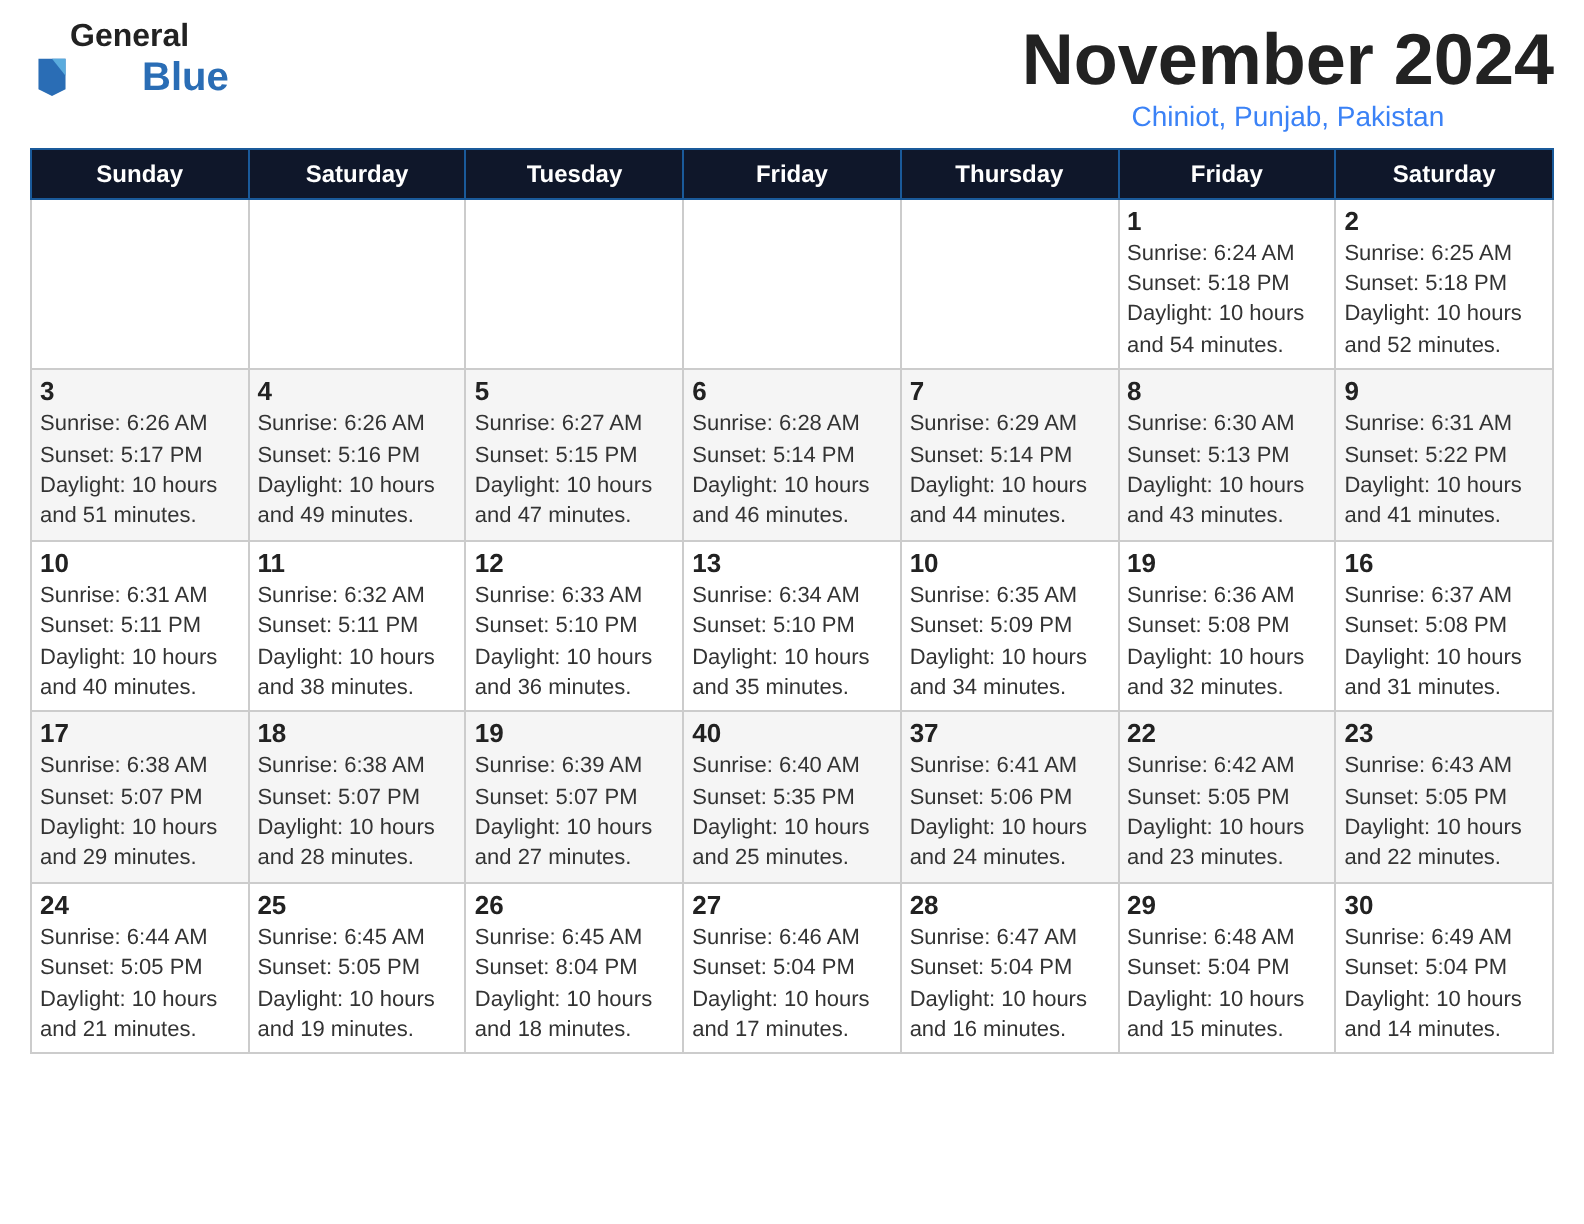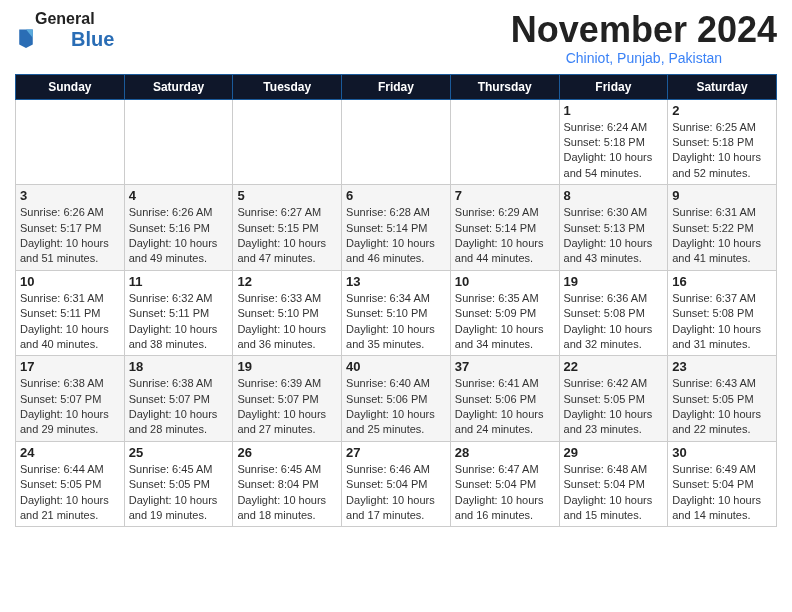--- a/index.html
+++ b/index.html
@@ -282,21 +282,21 @@
           <td>
             <span class="day-number">19</span>
             <div class="day-info">Sunrise: 6:39 AM
 Sunset: 5:07 PM
 Daylight: 10 hours
 and 27 minutes.</div>
           </td>
           <td>
             <span class="day-number">40</span>
             <div class="day-info">Sunrise: 6:40 AM
-Sunset: 5:06 PM
+Sunset: 5:35 PM
 Daylight: 10 hours
 and 25 minutes.</div>
           </td>
           <td>
             <span class="day-number">37</span>
             <div class="day-info">Sunrise: 6:41 AM
 Sunset: 5:06 PM
 Daylight: 10 hours
 and 24 minutes.</div>
           </td>

